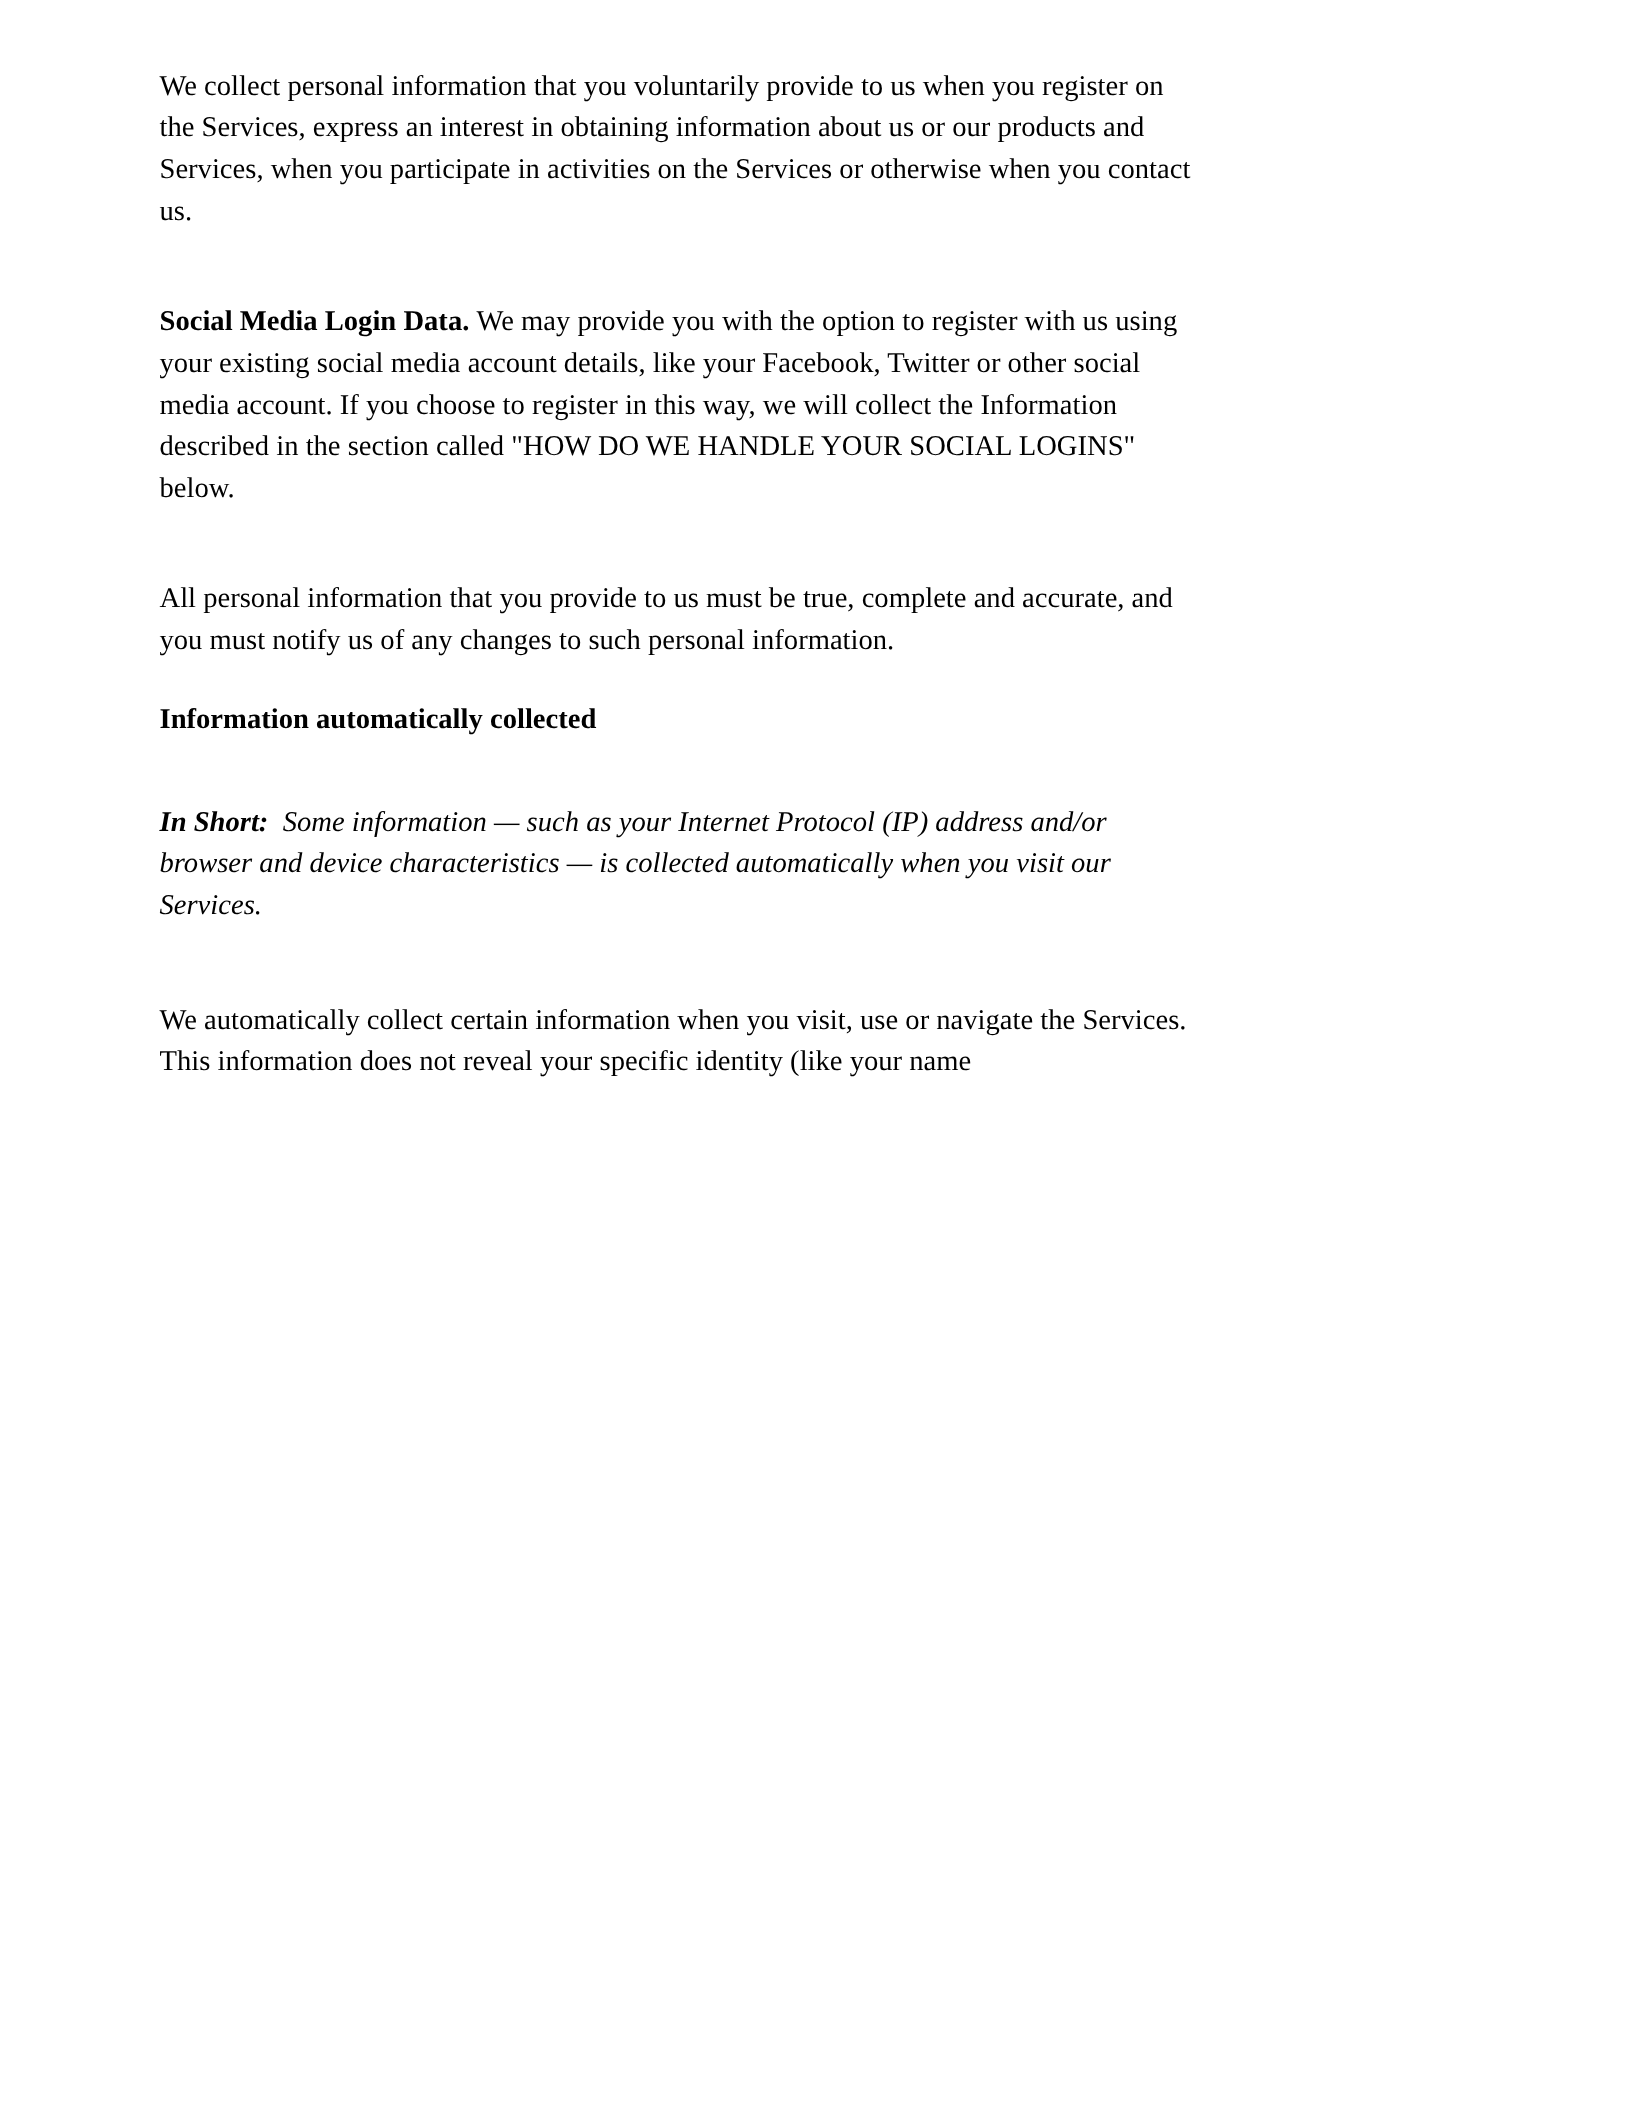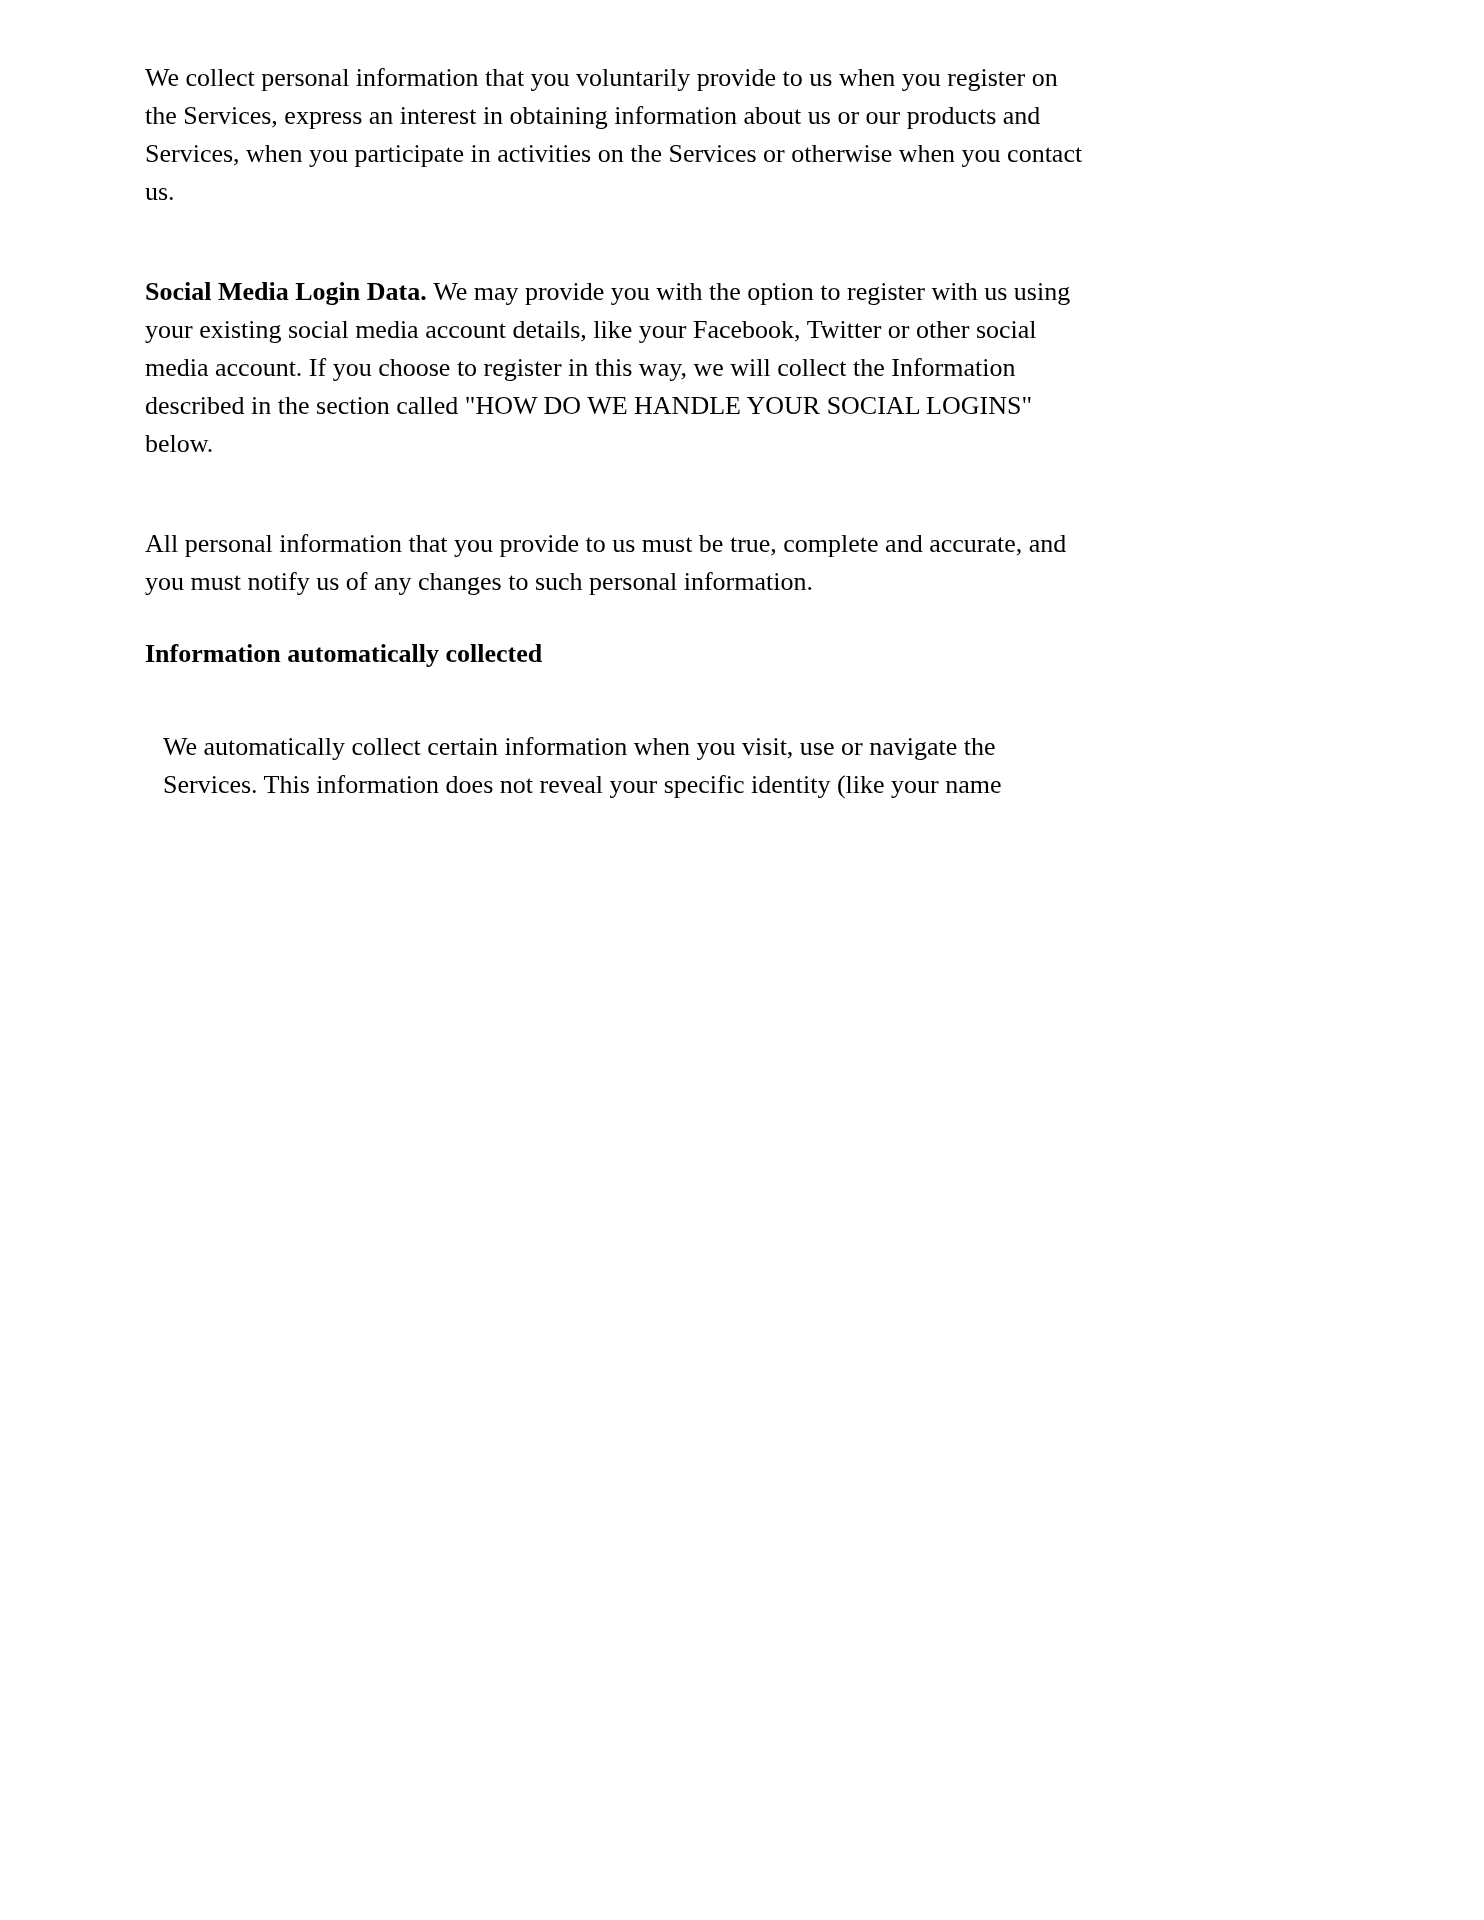--- a/index.html
+++ b/index.html
@@ -20,21 +20,21 @@
   .doc-block {
     font-size: 26px;
     line-height: 38px;
     max-width: 945px;
     white-space: pre-wrap;
   }
   .mb-60 { margin: 0 0 62px 0; }
   .mb-48 { margin: 0 0 34px 0; }
   .mb-76 { margin: 0 0 55px 0; }
   .mb-64 { margin: 0 0 66px 0; }
-  .mb-0  { margin: 18px; }
+  .mb-0  { margin: 0; }
   .doc-heading {
     font-weight: bold;
   }
   .run-bold { font-weight: bold; }
   .run-italic { font-style: italic; }
 </style>
 </head>
 <body>
 
 <div class="doc-page">
@@ -42,16 +42,17 @@
   <p class="doc-block mb-60"><span>We collect personal information that you voluntarily provide to us when you register on the Services, express an interest in obtaining information about us or our products and Services, when you participate in activities on the Services or otherwise when you contact us.</span></p>
 
 
 
   <p class="doc-block mb-60"><span class="run-bold">Social Media Login Data. </span><span>We may provide you with the option to register with us using your existing social media account details, like your Facebook, Twitter or other social media account. If you choose to register in this way, we will collect the Information described in the section called "HOW DO WE HANDLE YOUR SOCIAL LOGINS" below.</span></p>
 
   <p class="doc-block mb-48"><span>All personal information that you provide to us must be true, complete and accurate, and you must notify us of any changes to such personal information.</span></p>
 
   <p class="doc-block doc-heading mb-76">Information automatically collected</p>
 
+  <p class="doc-block mb-64"><span class="run-bold run-italic">In Short:</span><span class="run-italic">  Some information — such as your Internet Protocol (IP) address and/or browser and device characteristics — is collected automatically when you visit our Services.</span></p>
 
   <p class="doc-block mb-0"><span>We automatically collect certain information when you visit, use or navigate the Services. This information does not reveal your specific identity (like your name</span></p>
 
 </div>
 
 </body></html>

